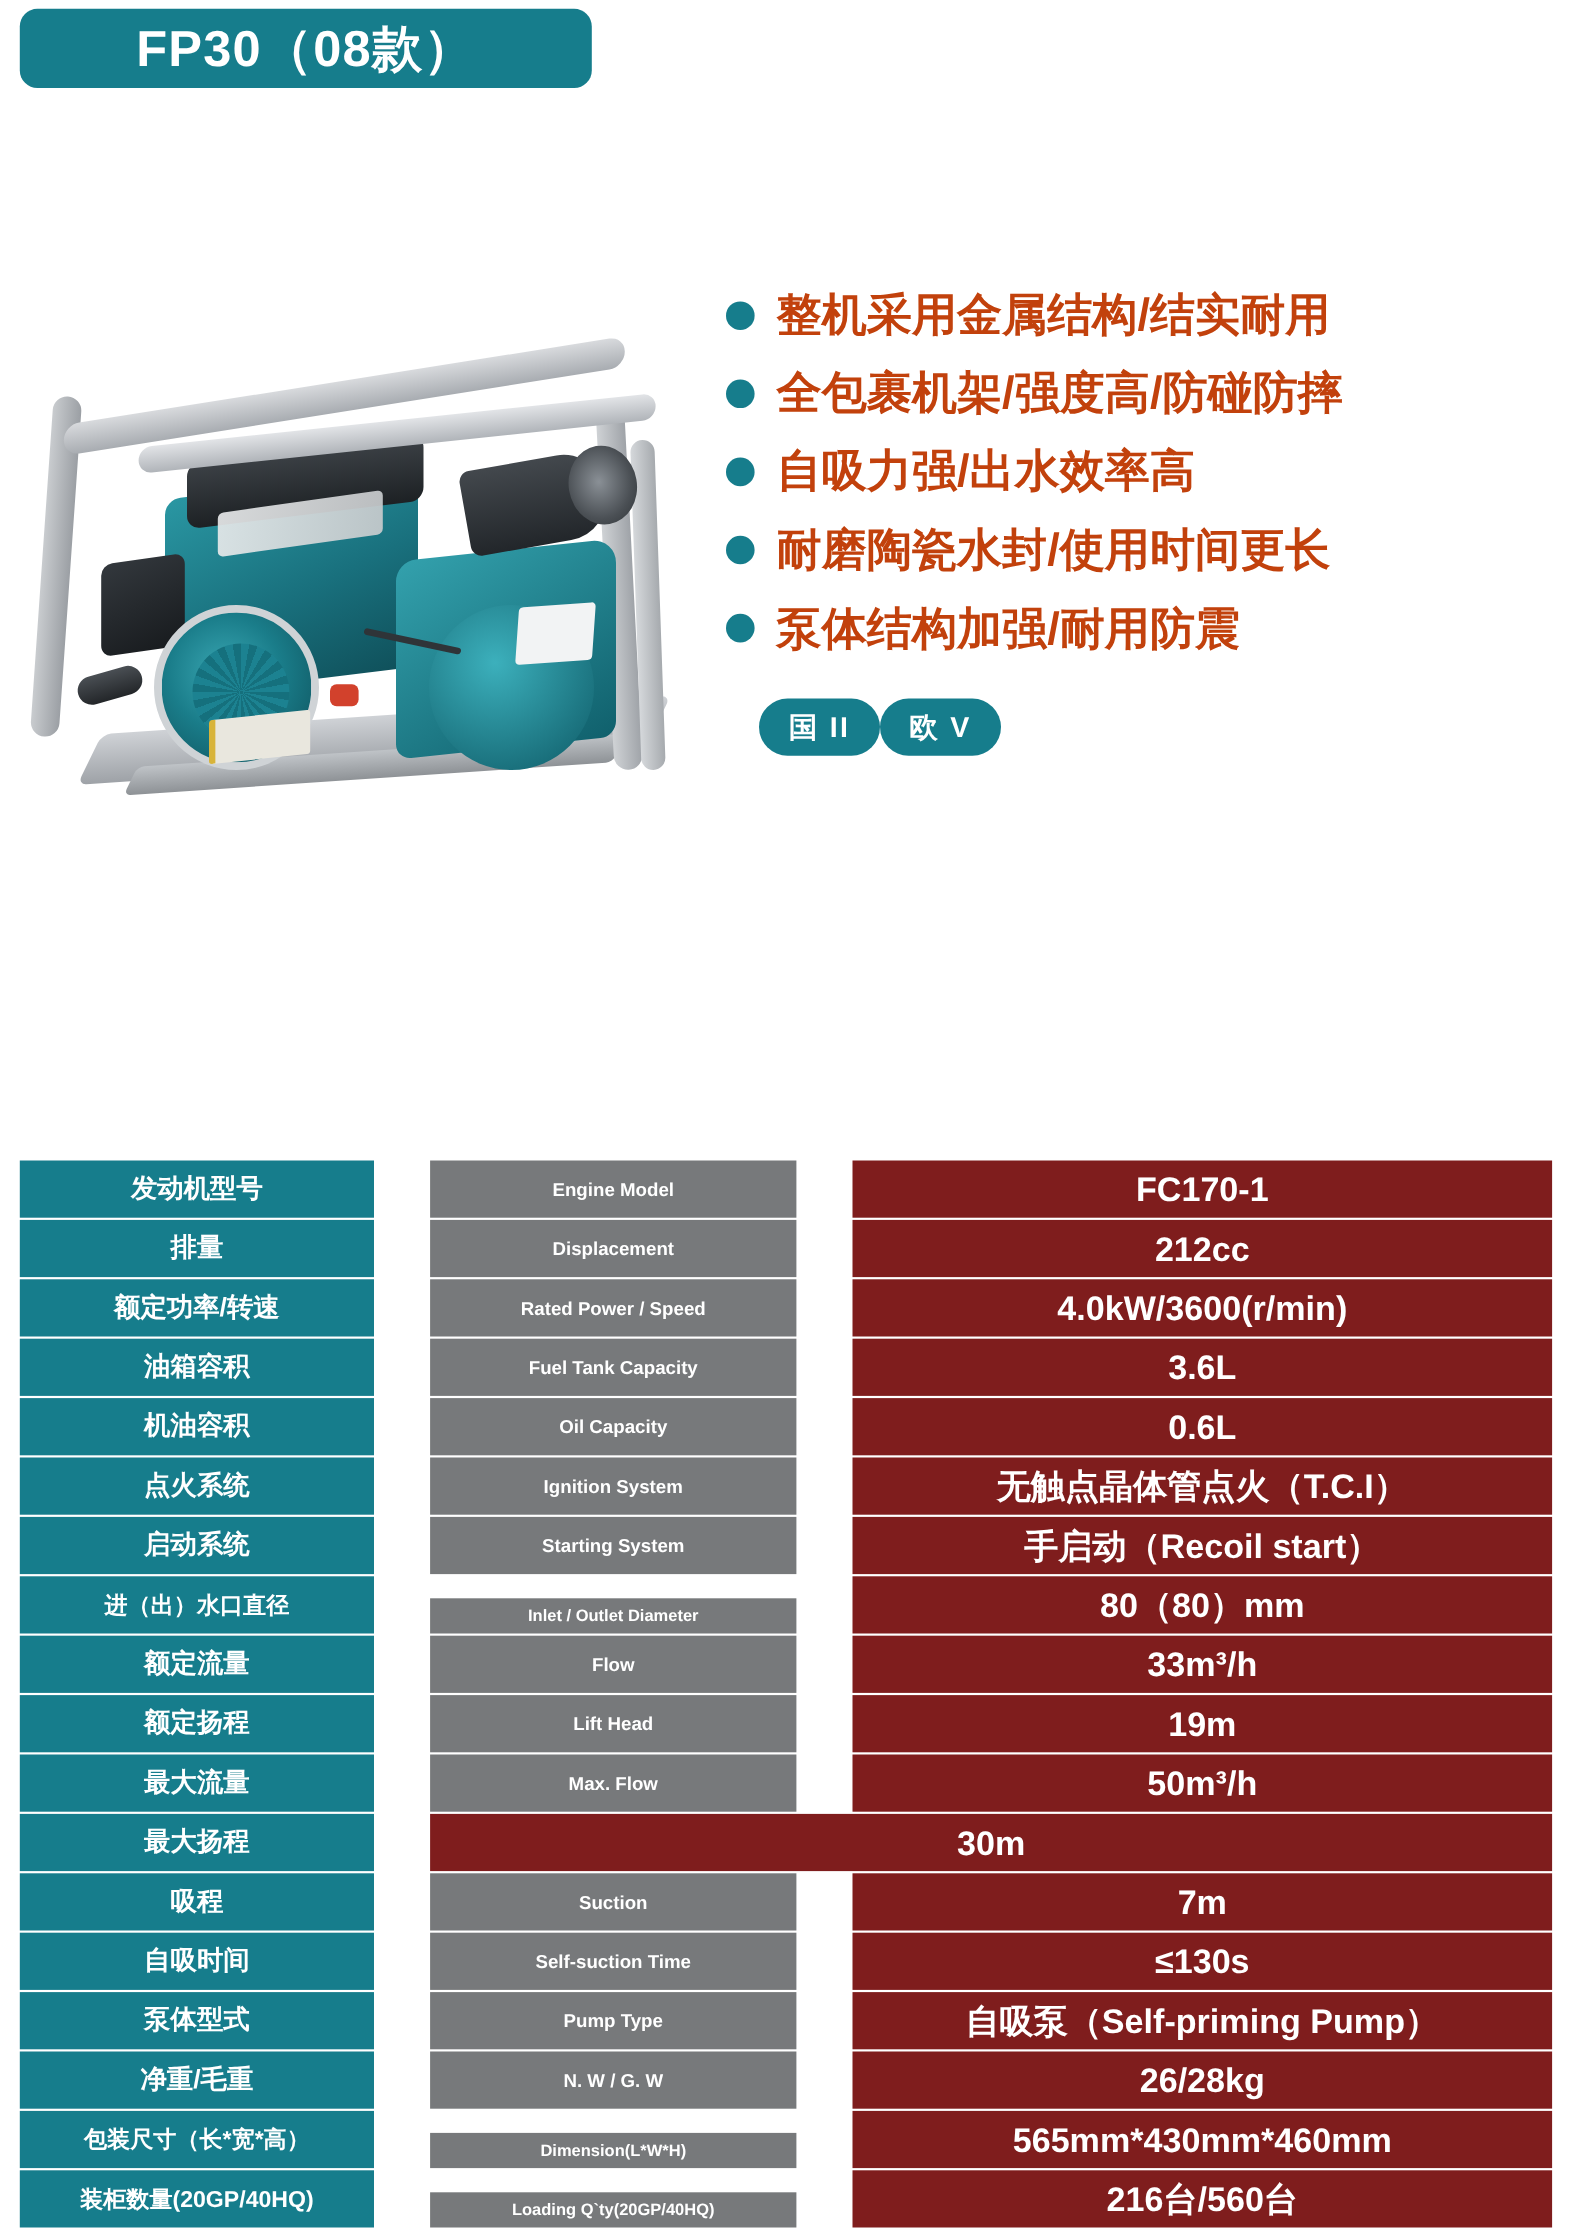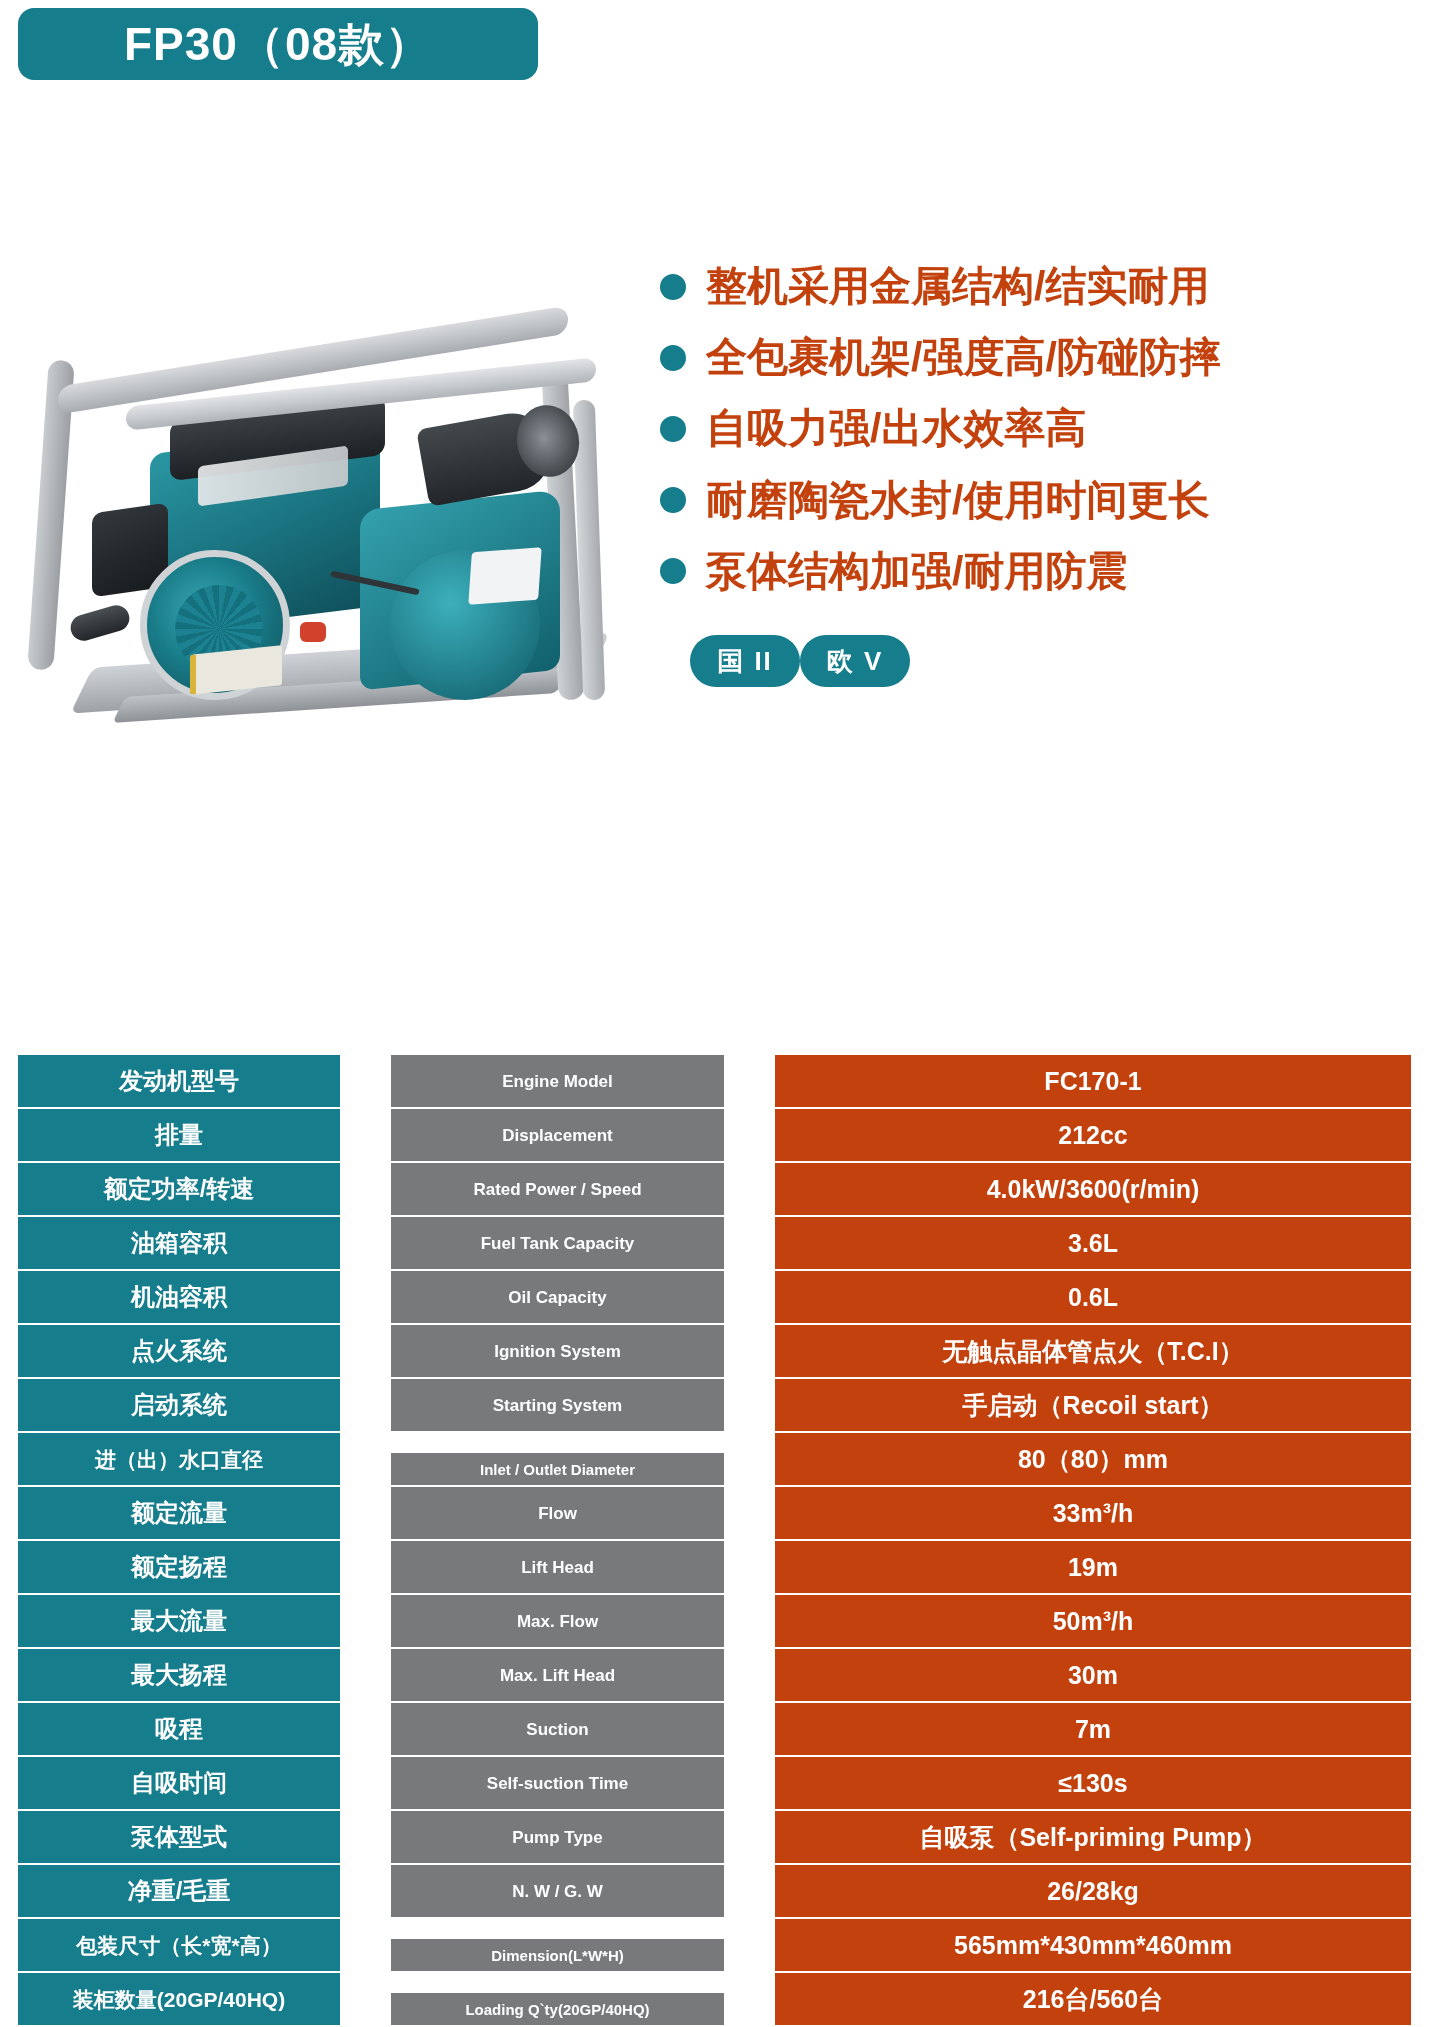--- a/index.html
+++ b/index.html
@@ -309,22 +309,22 @@
     margin-right: 3px;
   }
   .cell-en {
     width: 333px;
     background: #77797b;
     font-size: 17px;
     margin-right: 3px;
   }
   .cell-val {
     flex: 1 1 auto;
-    background: #c2410c;
-    font-size: 25px;
+    background: #7f1d1d;
+    font-size: 31px;
   }
   .cell-cn.small { font-size: 21px; }
   .cell-en.small { font-size: 15px; margin-top: 20px; }
 </style>
 </head>
 <body>
 
 <div class="title-badge">
   <span class="title-text">FP30（08款）</span>
 </div>
@@ -446,21 +446,20 @@
   </div>
 
   <div class="spec-row">
     <div class="cell cell-cn">最大流量</div>
     <div class="cell cell-en">Max.  Flow</div>
     <div class="cell cell-val">50m³/h</div>
   </div>
 
   <div class="spec-row">
     <div class="cell cell-cn">最大扬程</div>
-    <div class="cell cell-en">Max.  Lift  Head</div>
     <div class="cell cell-val">30m</div>
   </div>
 
   <div class="spec-row">
     <div class="cell cell-cn">吸程</div>
     <div class="cell cell-en">Suction</div>
     <div class="cell cell-val">7m</div>
   </div>
 
   <div class="spec-row">

